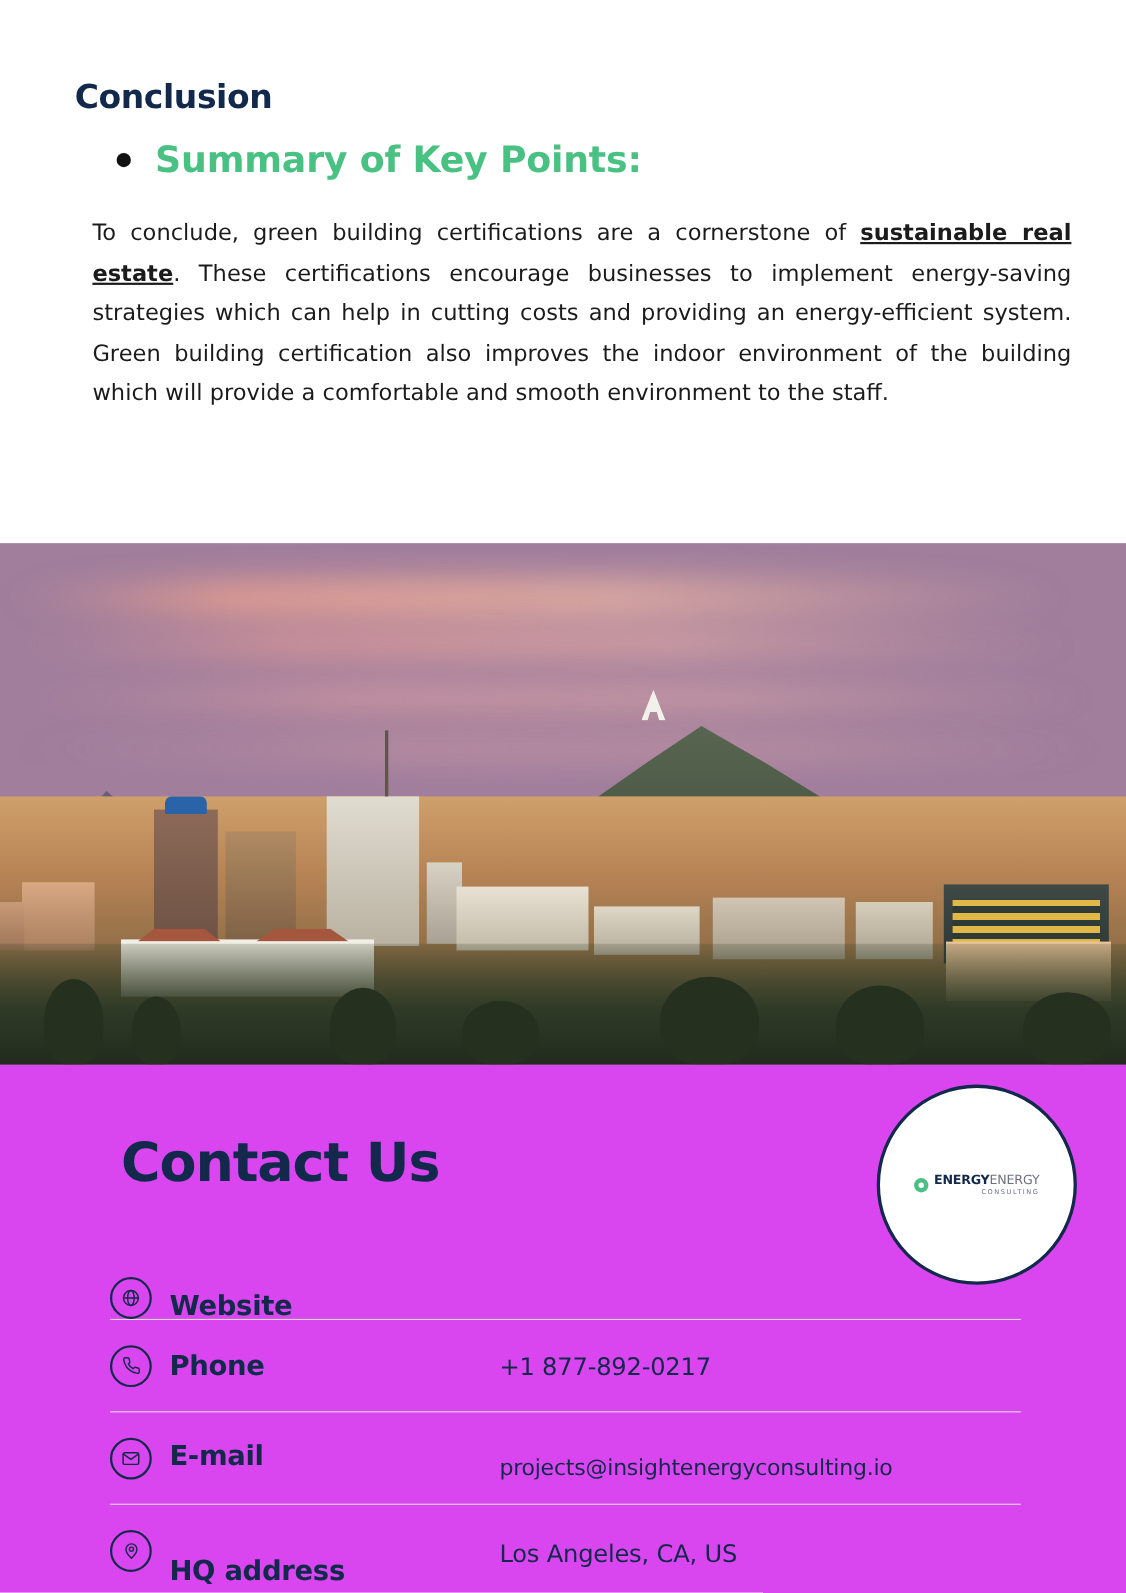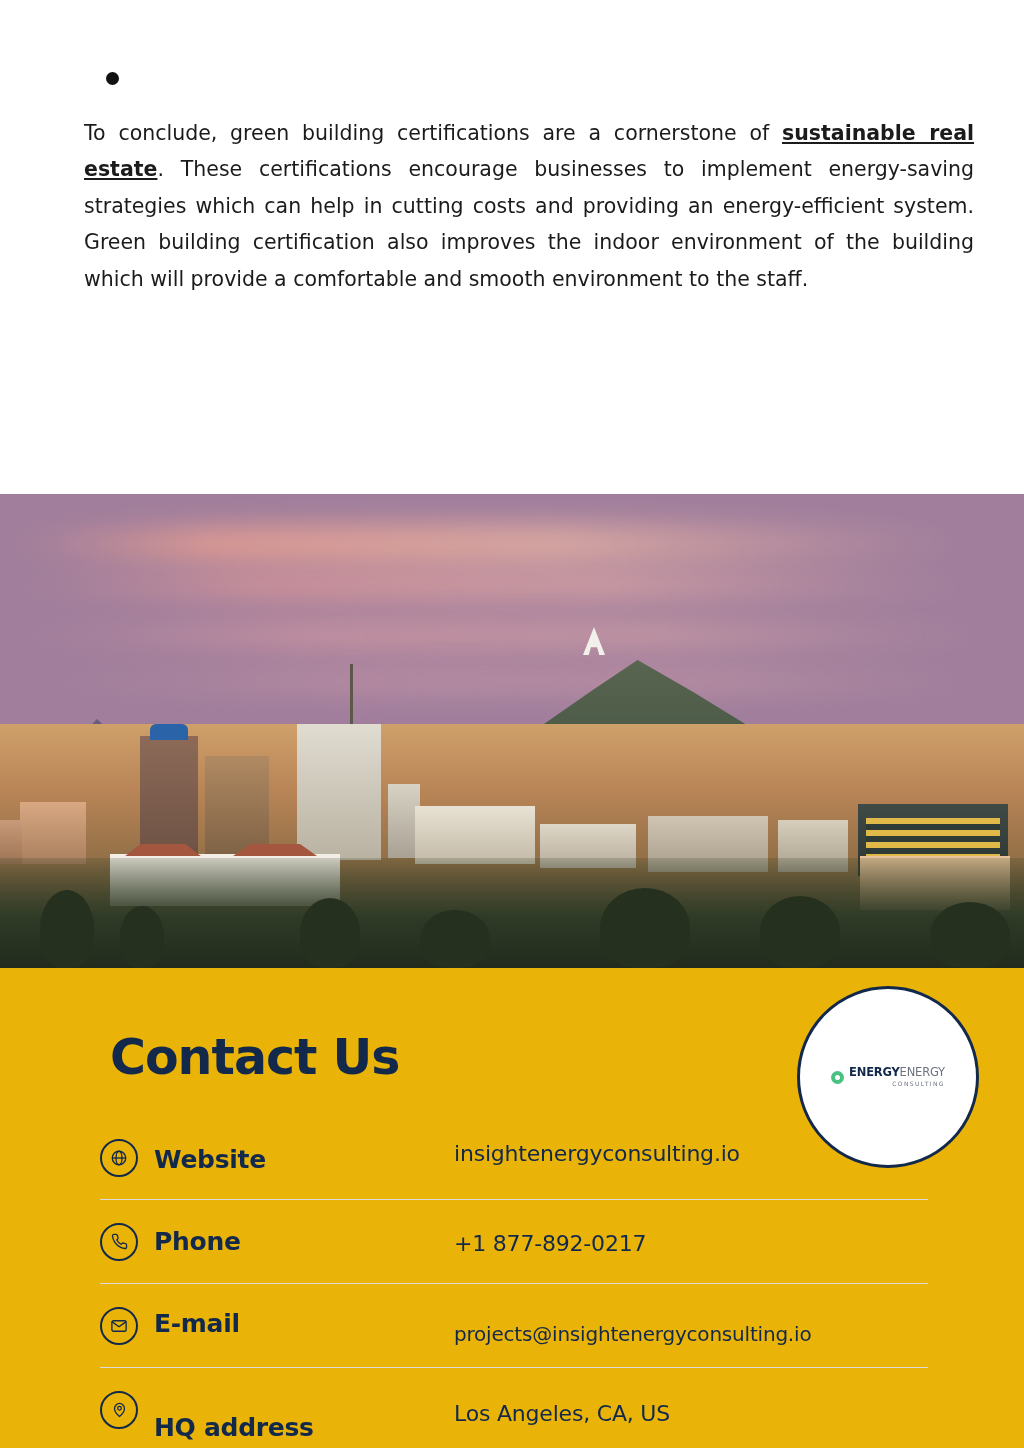--- a/index.html
+++ b/index.html
@@ -170,21 +170,21 @@
     background: #a4563f;
   }
 
   
   .contact {
     position: absolute;
     left: 0;
     top: 968px;
     width: 1024px;
     height: 480px;
-    background: #eab308;
+    background: #d946ef;
   }
   .contact-title {
     position: absolute;
     left: 110px;
     top: 65px;
     font-family: "DejaVu Sans", sans-serif;
     font-size: 49px;
     font-weight: 700;
     color: #13294b;
     letter-spacing: -1px;
@@ -260,20 +260,21 @@
   }
   .contact-row {
     position: relative;
     height: 83px;
     border-bottom: 1.5px solid #dcdcdc;
     display: flex;
     align-items: center;
   }
   .contact-row:first-child {
     border-top: none;
+    align-items: flex-end;
   }
   .c-icon {
     width: 34px;
     height: 34px;
     border: 2px solid #13294b;
     border-radius: 50%;
     flex: none;
     display: flex;
     align-items: center;
     justify-content: center;
@@ -306,23 +307,25 @@
   .row-web .c-label { position: relative; top: 2px; }
   .row-email .c-label { position: relative; top: -2px; }
   .row-hq .c-label { position: relative; top: -2px; margin-top: 40px; }
 </style>
 </head>
 <body>
 
 <div class="page">
 
   <div class="top-block">
+    <h1 class="conclusion-title">Conclusion</h1>
 
     <div class="bullet-row">
       <span class="bullet-dot"></span>
+      <span class="bullet-text">Summary of Key Points:</span>
     </div>
 
     <p class="body-para"><span>To conclude, green building certifications are a cornerstone of </span><b>sustainable real estate</b><span>. These certifications encourage businesses to implement energy-saving strategies which can help in cutting costs and providing an energy-efficient system. Green building certification also improves the indoor environment of the building which will provide a comfortable and smooth environment to the staff.</span></p>
   </div>
 
   <div class="photo">
     <div class="sky"></div>
 
     <div class="cloudband" style="top:30px; background:linear-gradient(90deg, rgba(255,160,130,0) 0%, rgba(255,170,140,0.9) 20%, rgba(255,195,165,0.8) 55%, rgba(255,160,130,0) 95%);"></div>
     <div class="cloudband" style="top:78px; height:28px; background:linear-gradient(90deg, rgba(245,150,140,0) 0%, rgba(250,165,150,0.8) 25%, rgba(255,190,170,0.7) 60%, rgba(245,150,140,0) 96%);"></div>
@@ -385,21 +388,20 @@
 
       <div class="contact-row row-web">
         <span class="c-icon">
           <svg width="18" height="18" viewBox="0 0 24 24" fill="none" stroke="#13294b" stroke-width="1.8">
             <circle cx="12" cy="12" r="9"></circle>
             <ellipse cx="12" cy="12" rx="4" ry="9"></ellipse>
             <line x1="3" y1="12" x2="21" y2="12"></line>
           </svg>
         </span>
         <span class="c-label">Website</span>
-        <span class="c-value">insightenergyconsulting.io</span>
       </div>
 
       <div class="contact-row row-phone">
         <span class="c-icon">
           <svg width="17" height="17" viewBox="0 0 24 24" fill="none" stroke="#13294b" stroke-width="1.9" stroke-linecap="round" stroke-linejoin="round">
             <path d="M22 16.9v3a2 2 0 0 1-2.2 2 19.8 19.8 0 0 1-8.6-3.1 19.5 19.5 0 0 1-6-6A19.8 19.8 0 0 1 2.1 4.2 2 2 0 0 1 4.1 2h3a2 2 0 0 1 2 1.7c.1 1 .4 1.9.7 2.8a2 2 0 0 1-.5 2.1L8.1 9.9a16 16 0 0 0 6 6l1.3-1.2a2 2 0 0 1 2.1-.5c.9.3 1.8.6 2.8.7a2 2 0 0 1 1.7 2z"></path>
           </svg>
         </span>
         <span class="c-label">Phone</span>
         <span class="c-value">+1 877-892-0217</span>

